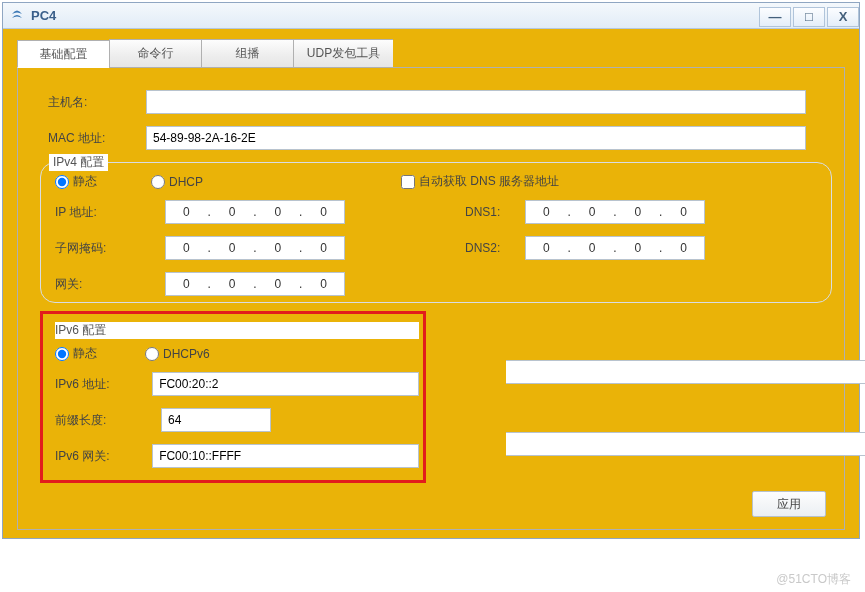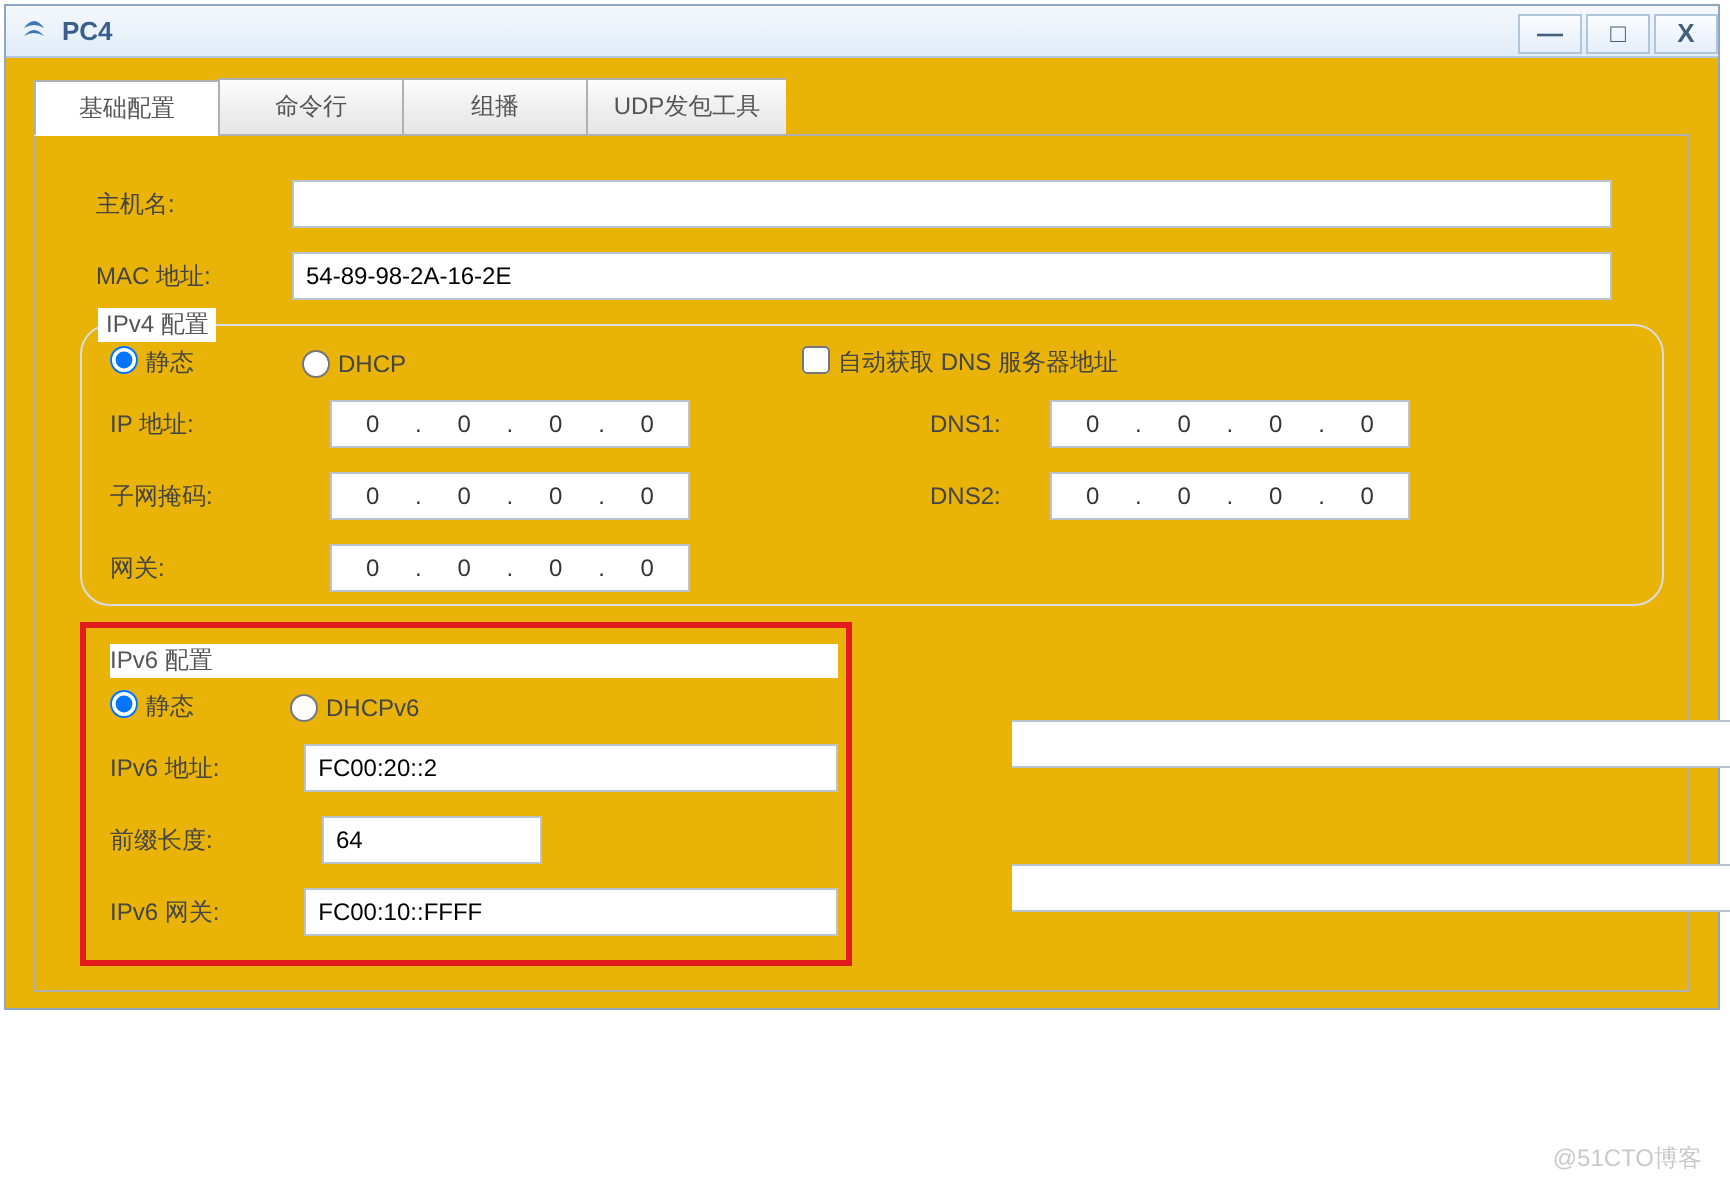--- a/index.html
+++ b/index.html
@@ -114,21 +114,21 @@
     color:#555;
   }
   .radio-row {
     display: flex;
     align-items: center;
     gap: 54px;
     margin-bottom: 10px;
   }
   .radio-item, .check-item {
     display: flex;
-    align-items: flex-start;
+    align-items: center;
     gap: 4px;
   }
   input[type=radio], input[type=checkbox]{
     width:14px; height:14px;
   }
   .grid-ipv4 {
     display: grid;
     grid-template-columns: 110px 200px 100px 60px 200px;
     row-gap: 12px;
     align-items: center;
@@ -340,17 +340,20 @@
             <span class="lbl" style="width:106px">IPv6 网关:</span>
             <input type="text" class="tf" style="width: 290px;" value="FC00:10::FFFF">
           </div>
         </div>
       </div>
 
       <div class="ipv6-abs" style="top:49px"></div>
       <div class="ipv6-abs" style="top:121px"></div>
       </div>
 
+      <div class="apply-row">
+        <div class="apply-btn">应用</div>
+      </div>
     </div>
   </div>
 </div>
 
 <div class="watermark">@51CTO博客</div>
 
 </body></html>

